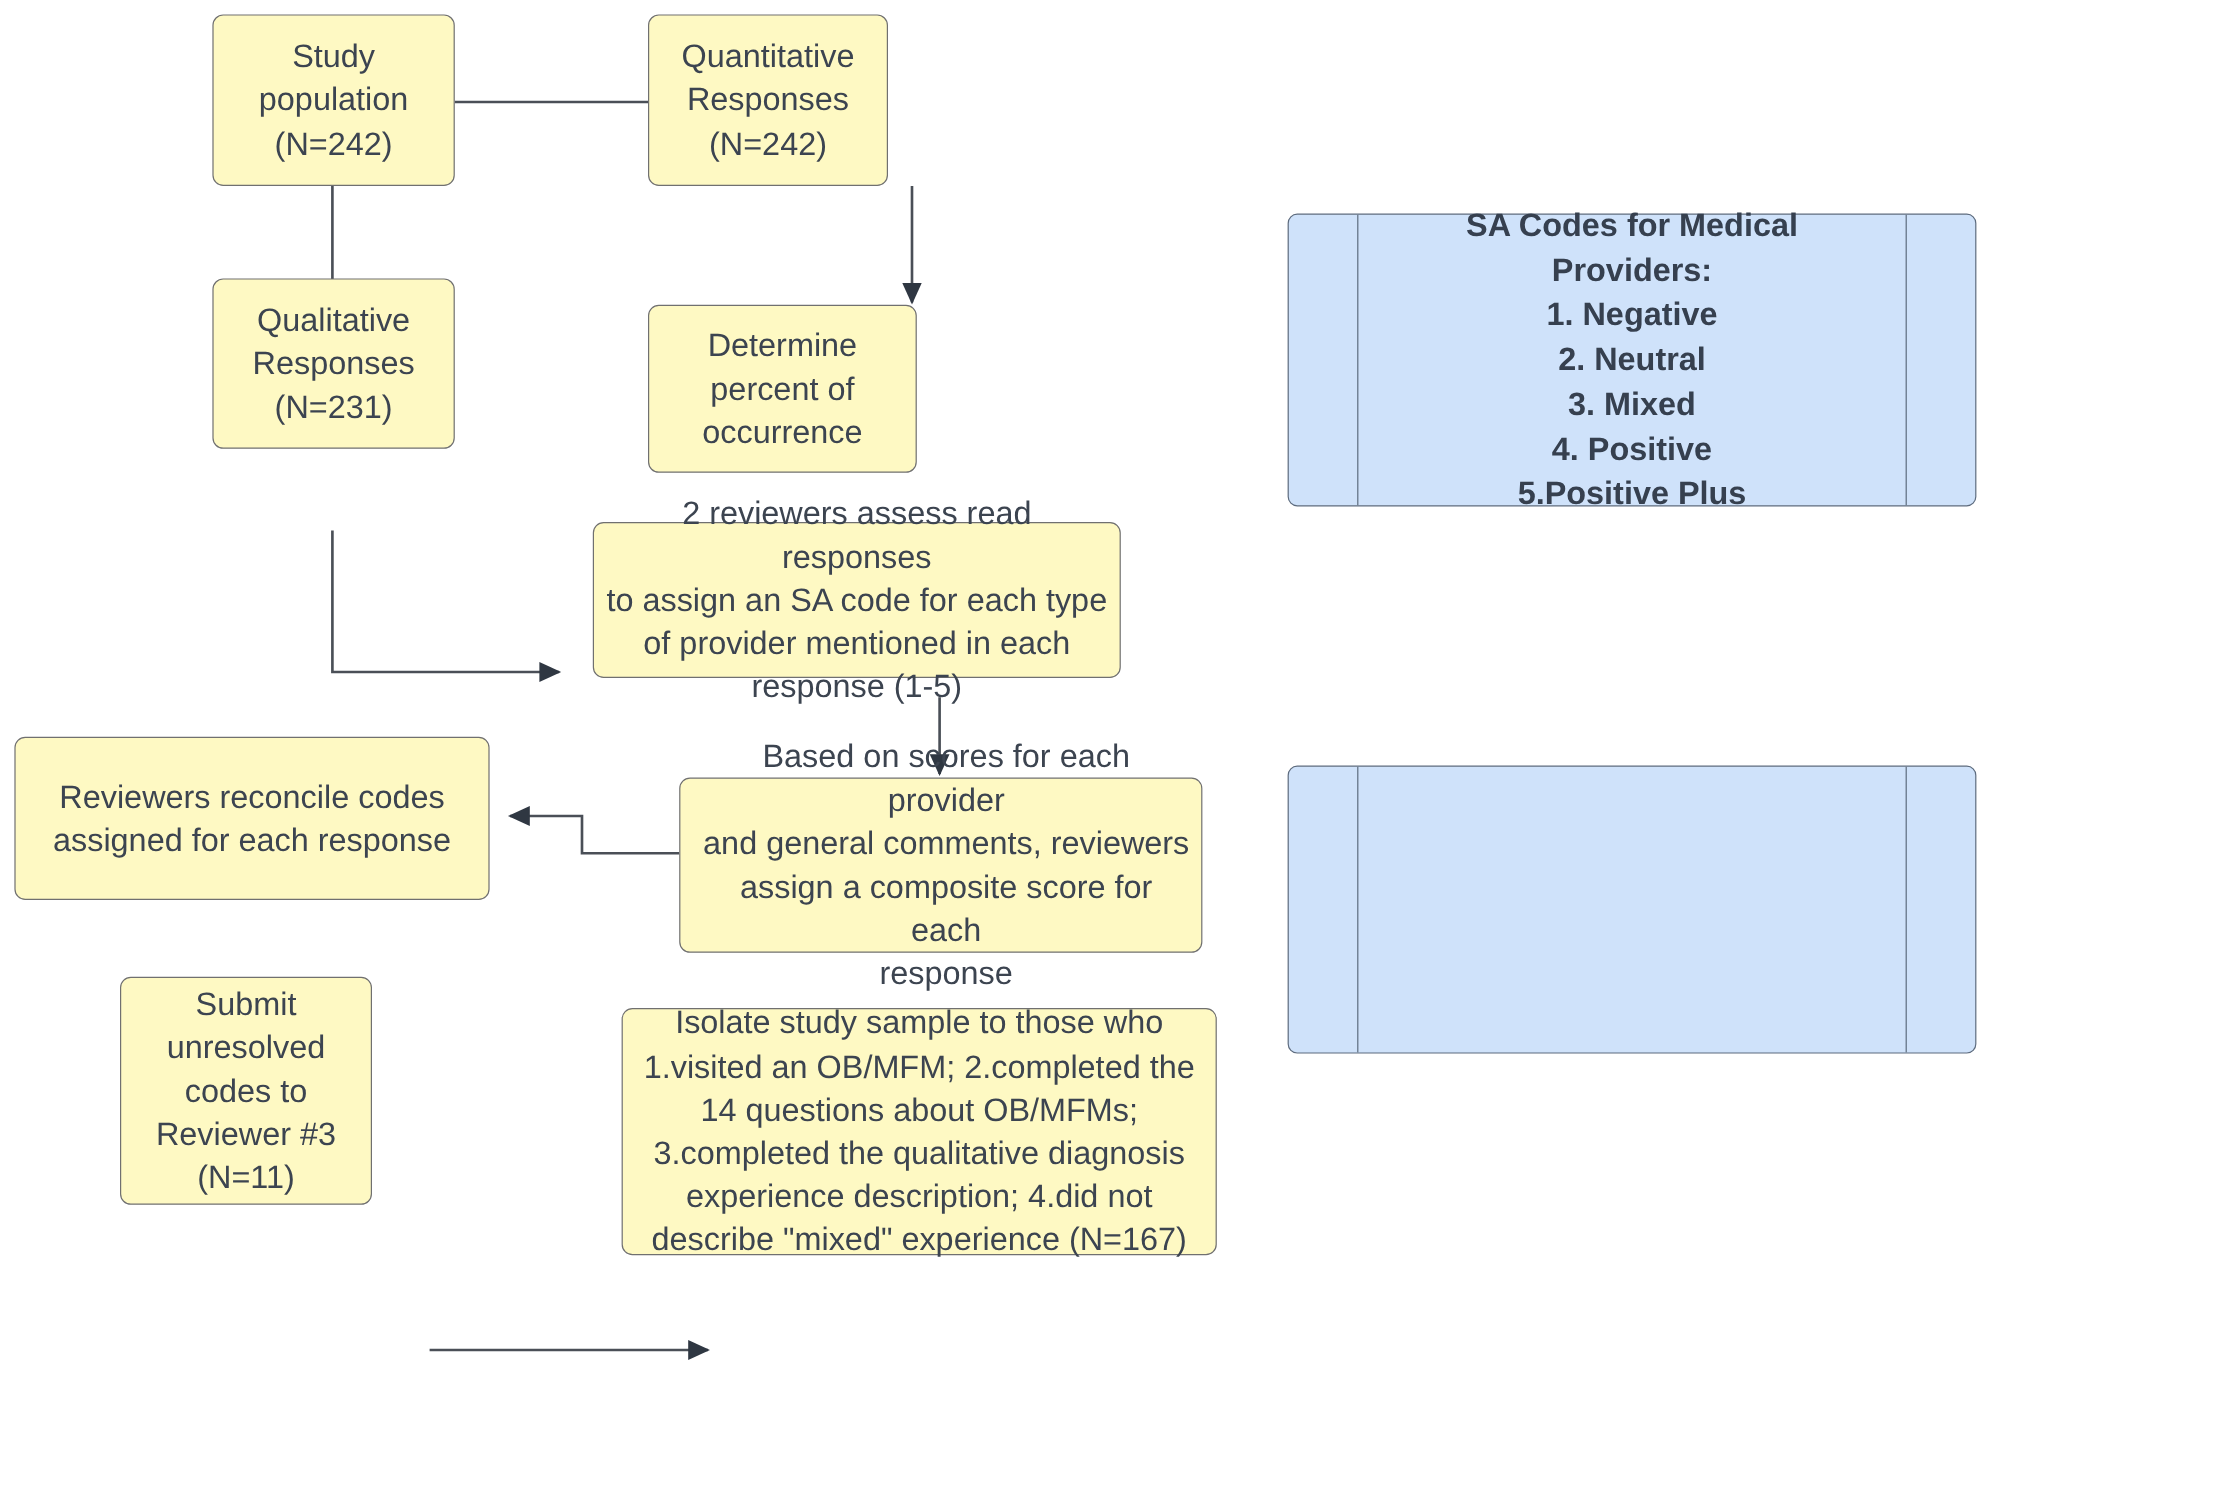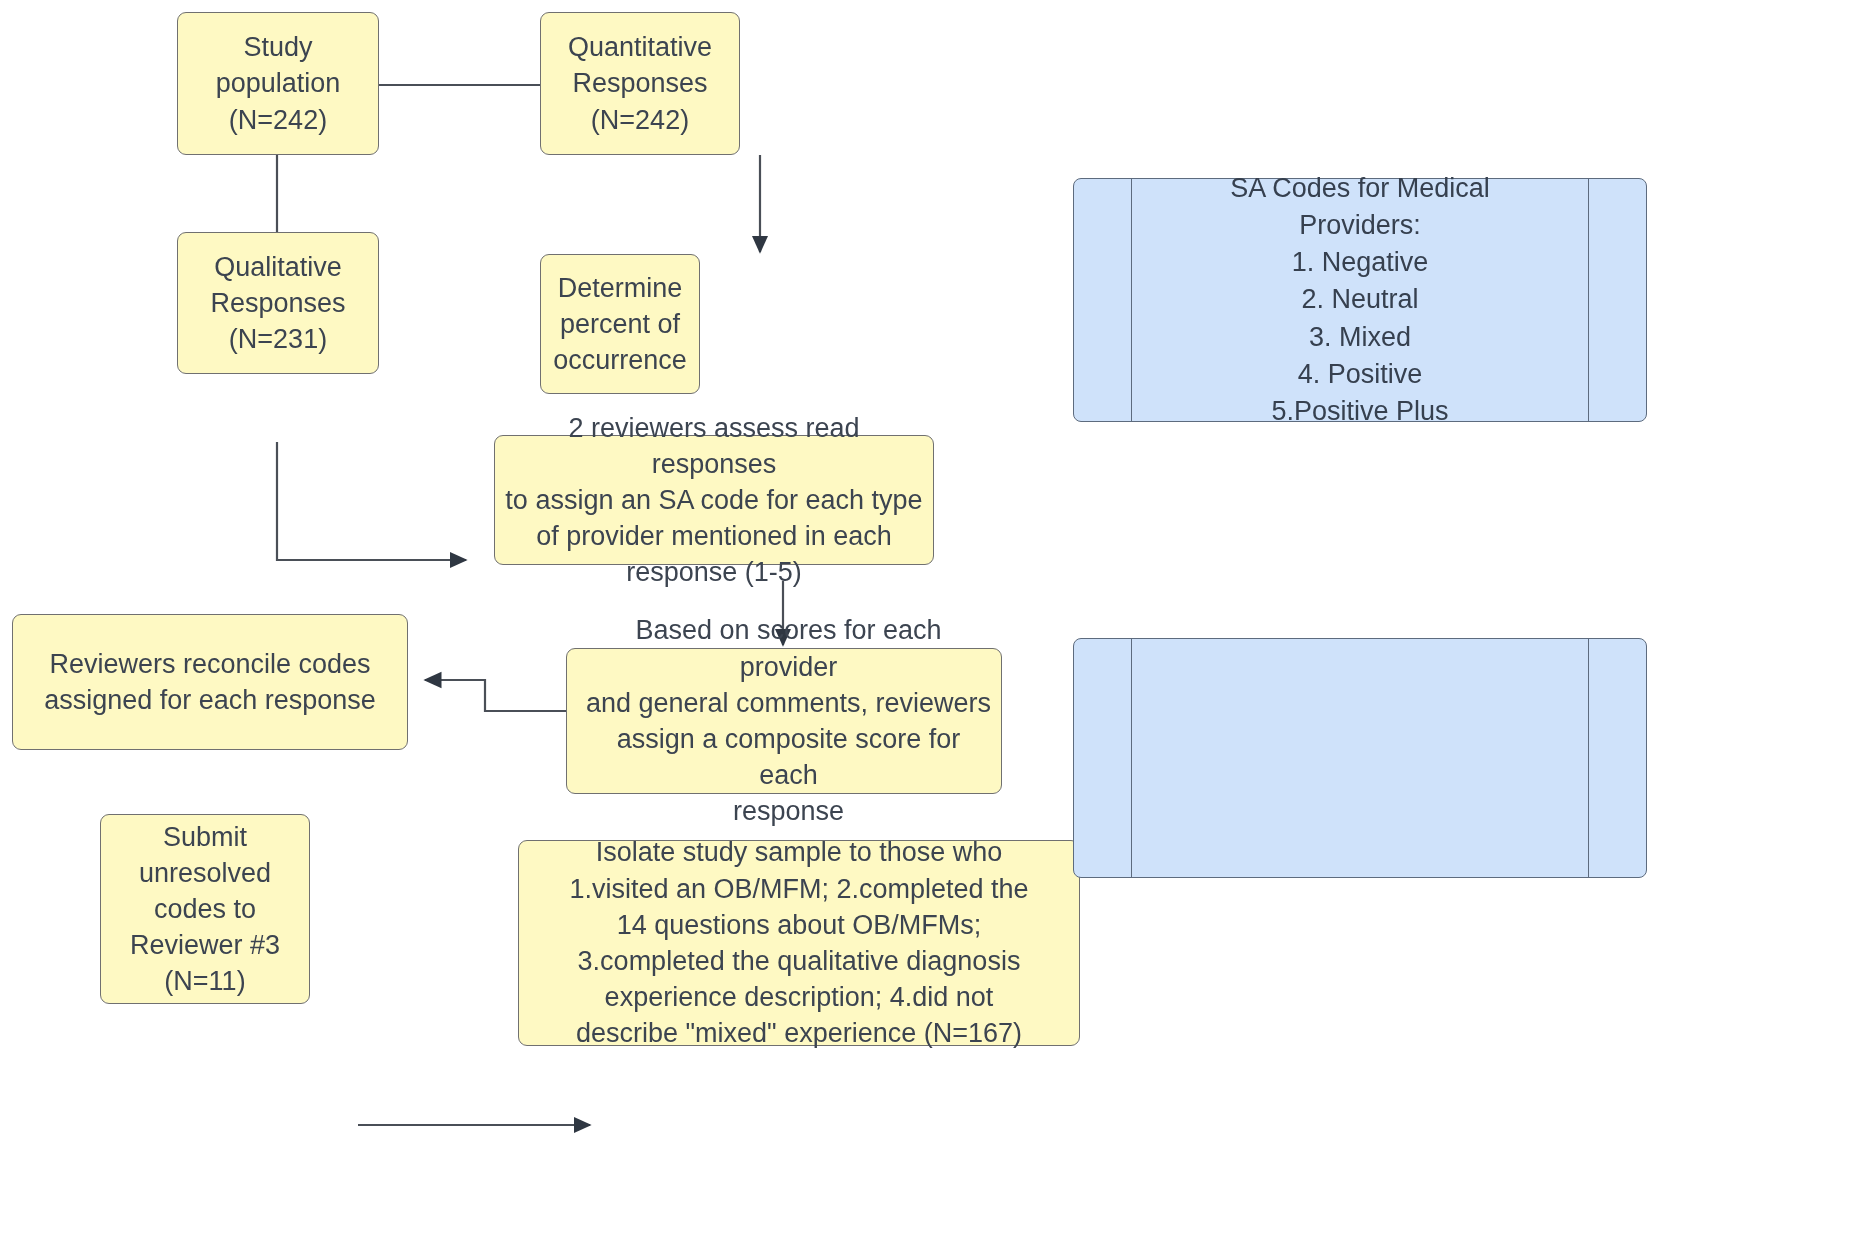--- a/index.html
+++ b/index.html
@@ -50,20 +50,21 @@
     border-radius: 8px;
     background: #cfe2fa;
     color: #36404f;
     font-size: 27px;
     line-height: 1.38;
     text-align: center;
     white-space: pre-line;
     display: flex;
     align-items: center;
     justify-content: center;
+    font-weight: bold;
   }
   .note .rail {
     position: absolute;
     top: 0;
     bottom: 0;
     width: 0;
     border-left: 1.6px solid #5d6b7e;
   }
   .note .rail.left  { left: 57px; }
   .note .rail.right { right: 57px; }
@@ -105,21 +106,21 @@
 (N=242)</div>
 
   <div class="node plain" style="left:540px; top:12px; width:200px; height:143px;">Quantitative
 Responses
 (N=242)</div>
 
   <div class="node plain" style="left:177px; top:232px; width:202px; height:142px;">Qualitative
 Responses
 (N=231)</div>
 
-  <div class="node plain" style="left:540px; top:254px; width:160px; height:140px;">Determine
+  <div class="node plain" style="left:540px; top:254px; width:224px; height:140px;">Determine
 percent of
 occurrence</div>
 
   <div class="node wide" style="left:494px; top:435px; width:440px; height:130px;">2 reviewers assess read responses
 to assign an SA code for each type
 of provider mentioned in each
 response (1-5)</div>
 
   <div class="node wide" style="left:12px; top:614px; width:396px; height:136px;">Reviewers reconcile codes
 assigned for each response</div>
@@ -128,21 +129,21 @@
 and general comments, reviewers
 assign a composite score for each
 response</div>
 
   <div class="node plain" style="left:100px; top:814px; width:210px; height:190px;">Submit
 unresolved
 codes to
 Reviewer #3
 (N=11)</div>
 
-  <div class="node wide" style="left:518px; top:840px; width:562px; height:206px;">Isolate study sample to those who
+  <div class="node wide" style="left:518px; top:840px; width:496px; height:206px;">Isolate study sample to those who
 1.visited an OB/MFM; 2.completed the
 14 questions about OB/MFMs;
 3.completed the qualitative diagnosis
 experience description; 4.did not
 describe "mixed" experience (N=167)</div>
 
   <div class="note" style="left:1073px; top:178px; width:574px; height:244px;">
     <span class="rail left"></span>
     <span class="rail right"></span>
     <span class="note-text">SA Codes for Medical

